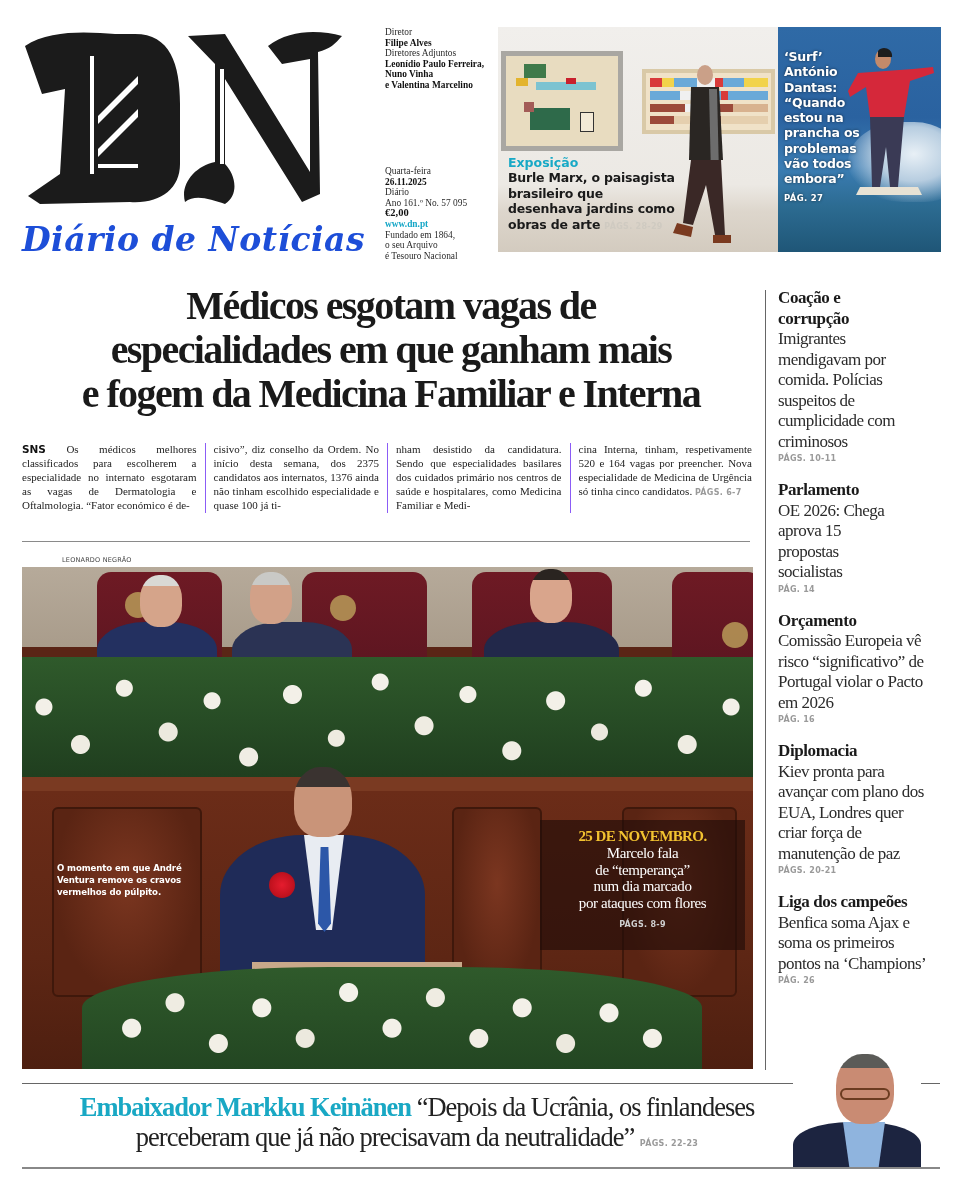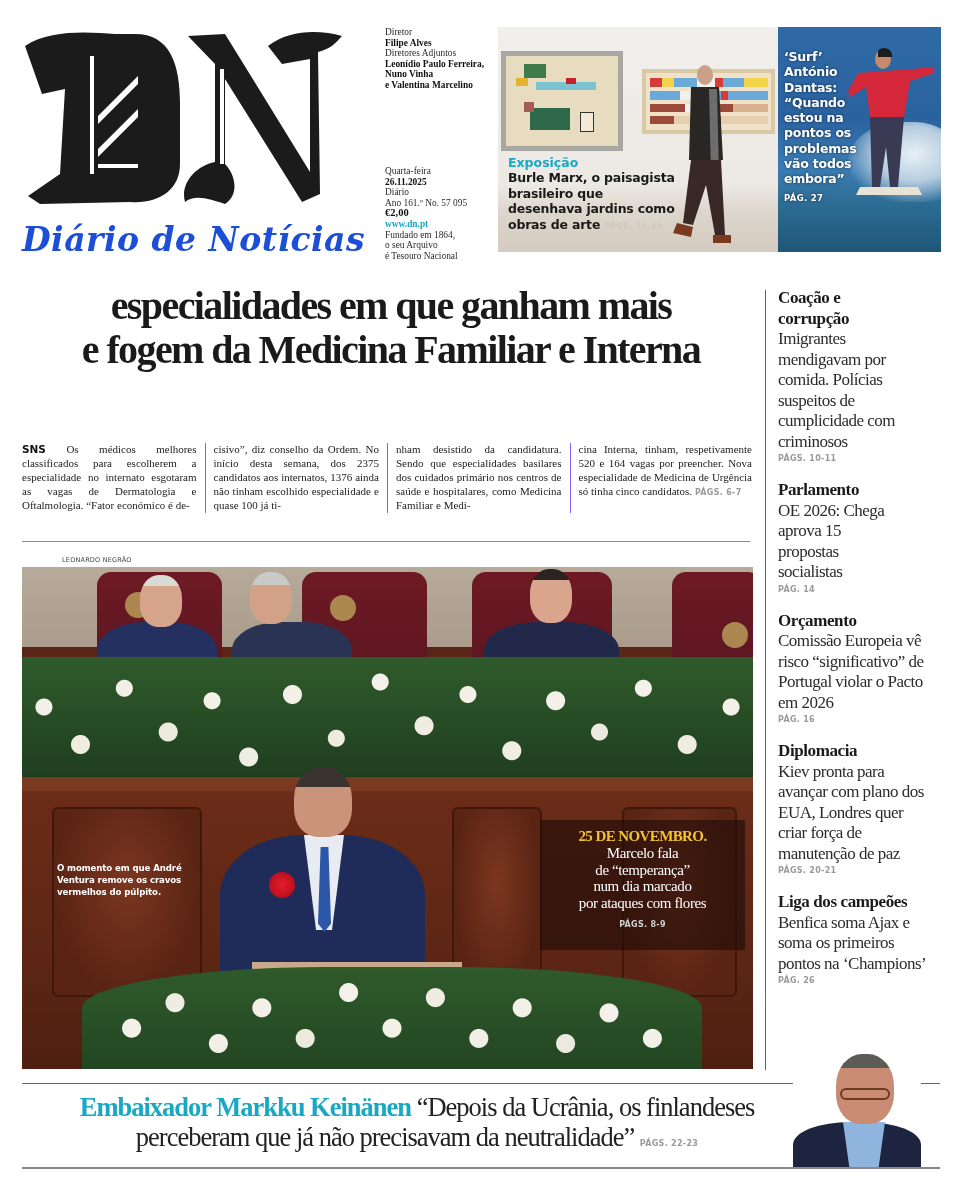--- a/index.html
+++ b/index.html
@@ -241,29 +241,30 @@
     <path d="M20 26 L 75 22 L 95 20 L 96 26 L 72 34 L 66 70 L 32 70 L 28 40 L 12 50 L 10 44 Z" fill="#d5283a"></path>
     <path d="M32 70 L 66 70 L 60 140 L 52 140 L 48 100 L 42 140 L 34 140 Z" fill="#3a3a55"></path>
     <path d="M22 140 L 80 140 L 84 148 L 18 148 Z" fill="#e8e2d4"></path>
   </svg>
   <div class="promo2-text">
     <div>‘Surf’</div>
     <div>António</div>
     <div>Dantas:</div>
     <div>“Quando</div>
     <div>estou na</div>
-    <div>pontos os</div>
+    <div>prancha os</div>
     <div>problemas</div>
     <div>vão todos</div>
     <div>embora”</div>
     <div class="promo2-pg">PÁG. 27</div>
   </div>
 </div>
 
 <h1 class="headline">
+  <div>Médicos esgotam vagas de</div>
   <div>especialidades em que ganham mais</div>
   <div>e fogem da Medicina Familiar e Interna</div>
 </h1>
 
 <div class="lead">
   <div class="lead-col">
     <span class="kicker-sns">SNS</span>
     <span>Os médicos melhores classificados para escolherem a especialidade no internato esgotaram as vagas de Dermatologia e Oftalmologia. “Fator económico é de-</span>
   </div>
   <div class="lead-col">

